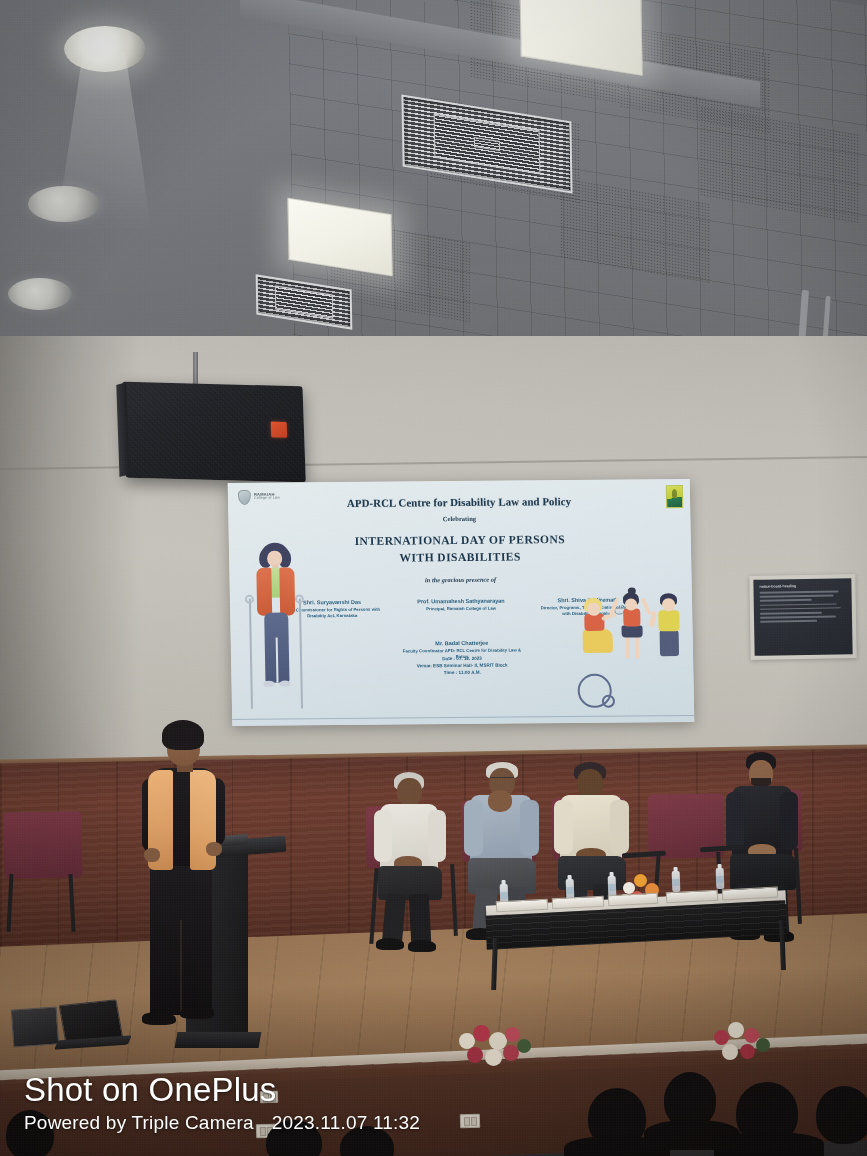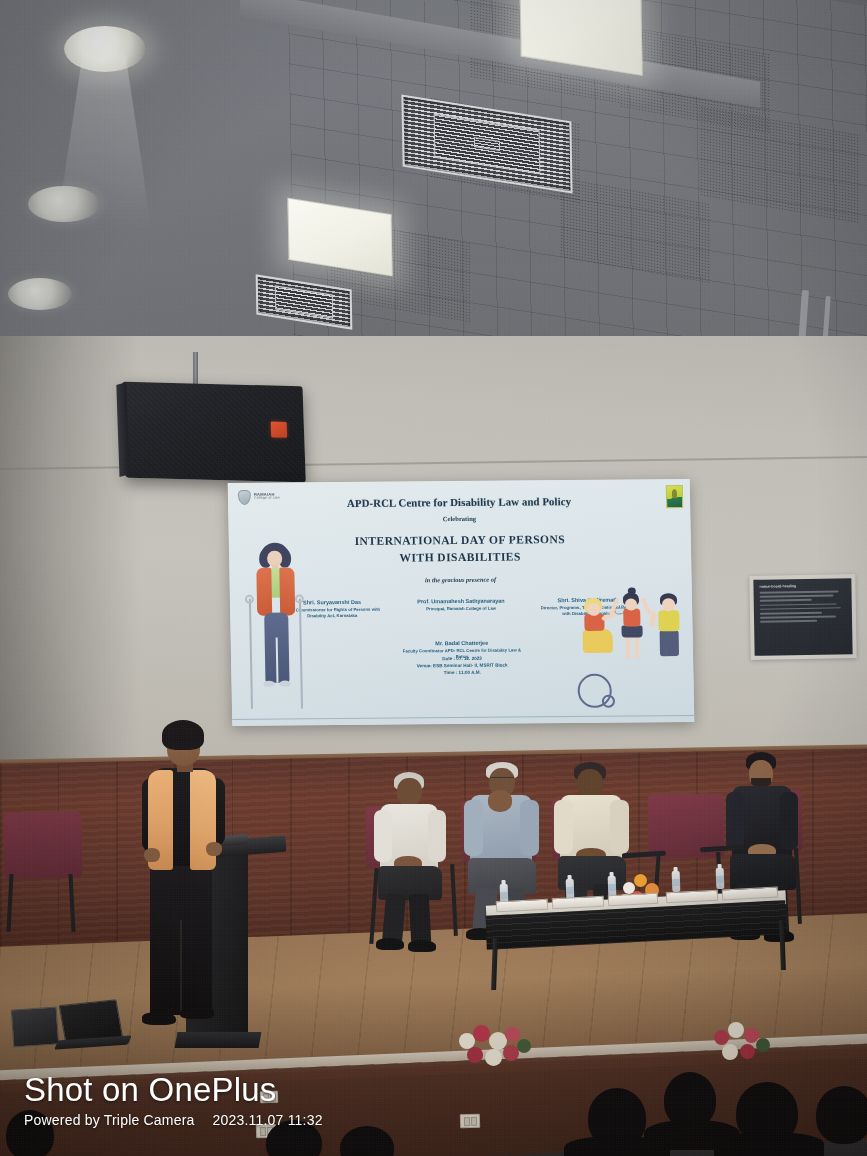--- a/index.html
+++ b/index.html
@@ -512,21 +512,21 @@
     position:absolute; background:#09080b; border-radius:45% 45% 0 0;
   }
 
   
   .wm {
     position:absolute; left:24px; z-index:60;
     color:#ffffff; text-shadow:0 1px 3px rgba(0,0,0,0.55);
     letter-spacing:0.2px;
   }
   .wm-main { top:1071px; font-size:33px; font-weight:400; }
-  .wm-sub  { top:1112px; font-size:14px; font-weight:400; display:flex; gap:18px; }
+  .wm-sub  { top:1112px; font-size:19px; font-weight:400; display:flex; gap:18px; }
 
   
   .vignette {
     position:absolute; inset:0; pointer-events:none; z-index:55;
     background:radial-gradient(ellipse 85% 72% at 50% 44%, rgba(0,0,0,0) 52%, rgba(0,0,0,0.30) 100%);
   }
   .grain {
     position:absolute; inset:0; pointer-events:none; z-index:56; opacity:0.055;
     background-image:radial-gradient(rgba(255,255,255,0.9) 0.5px, rgba(0,0,0,0) 0.6px);
     background-size:2.5px 2.5px;

